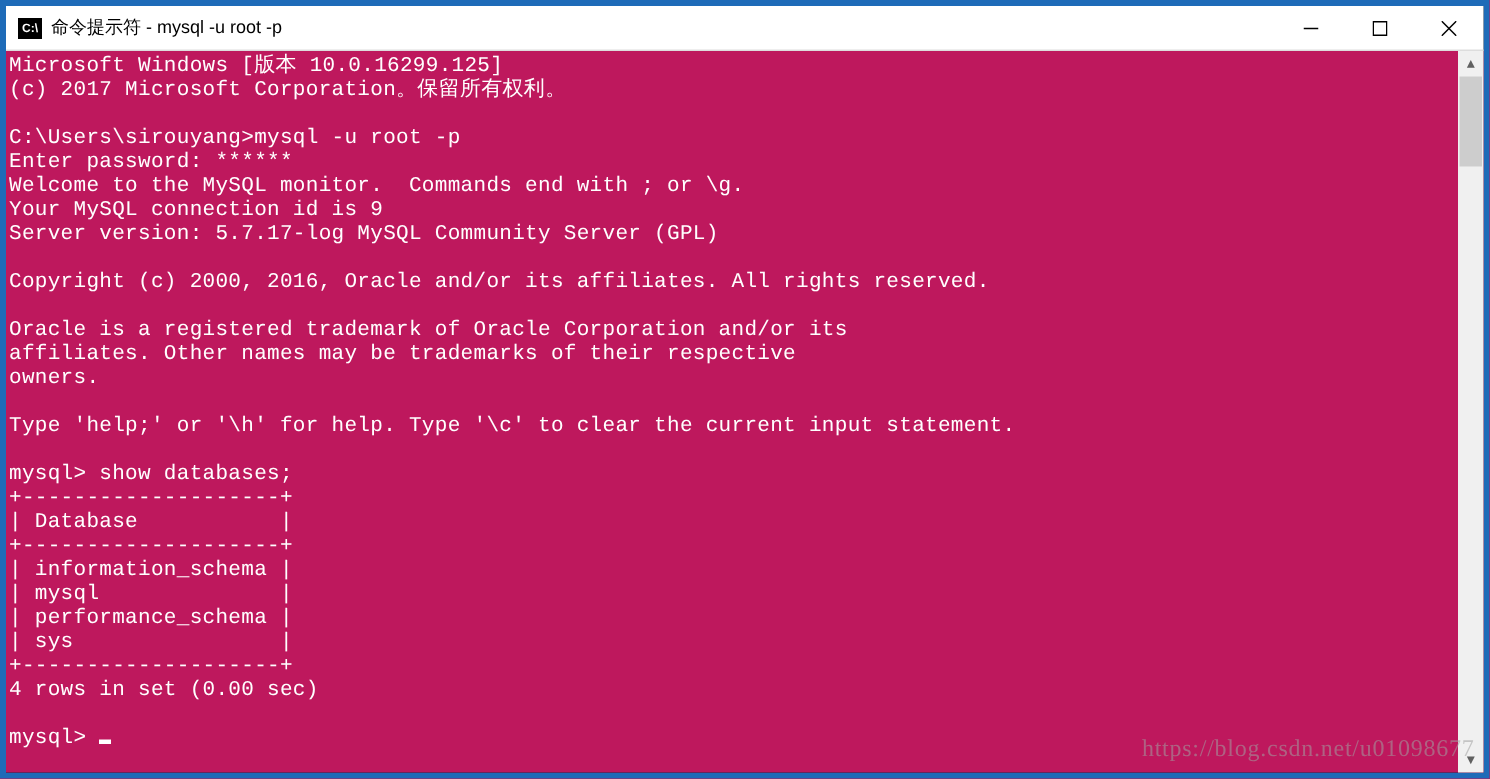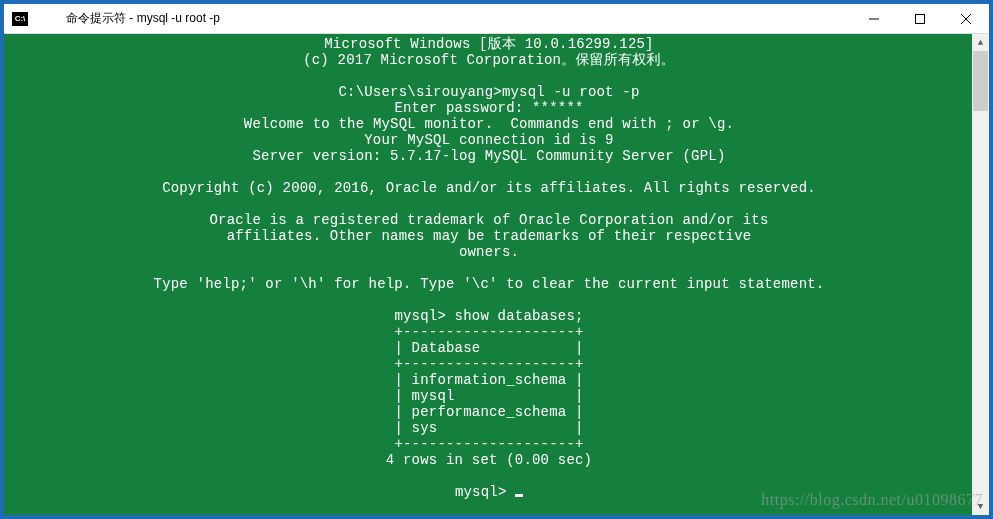--- a/index.html
+++ b/index.html
@@ -33,35 +33,34 @@
       width: 16px; height: 14px;
       background: #000;
       margin-right: 6px;
       display: flex;
       align-items: center;
       justify-content: center;
       color: #fff;
       font-size: 8px;
       font-weight: bold;
     }
-    .titlebar-title { flex: 1; margin-left: 32px; }
+    .titlebar-title { flex: 1; }
     .window-controls { display: flex; height: 100%; }
     .win-btn {
       width: 46px;
       display: flex;
       align-items: center;
       justify-content: center;
       color: #000;
     }
     .win-btn svg { width: 10px; height: 10px; }
     .terminal-wrap {
       flex: 1;
       display: flex;
-      background: #15803d;
-      text-align: center;
+      background: #be185d;
     }
     .terminal {
       flex: 1;
       color: #fff;
       font-size: 14px;
       line-height: 16px;
       white-space: pre;
       padding: 2px 0 0 2px;
       letter-spacing: 0.2px;
       overflow: hidden;

